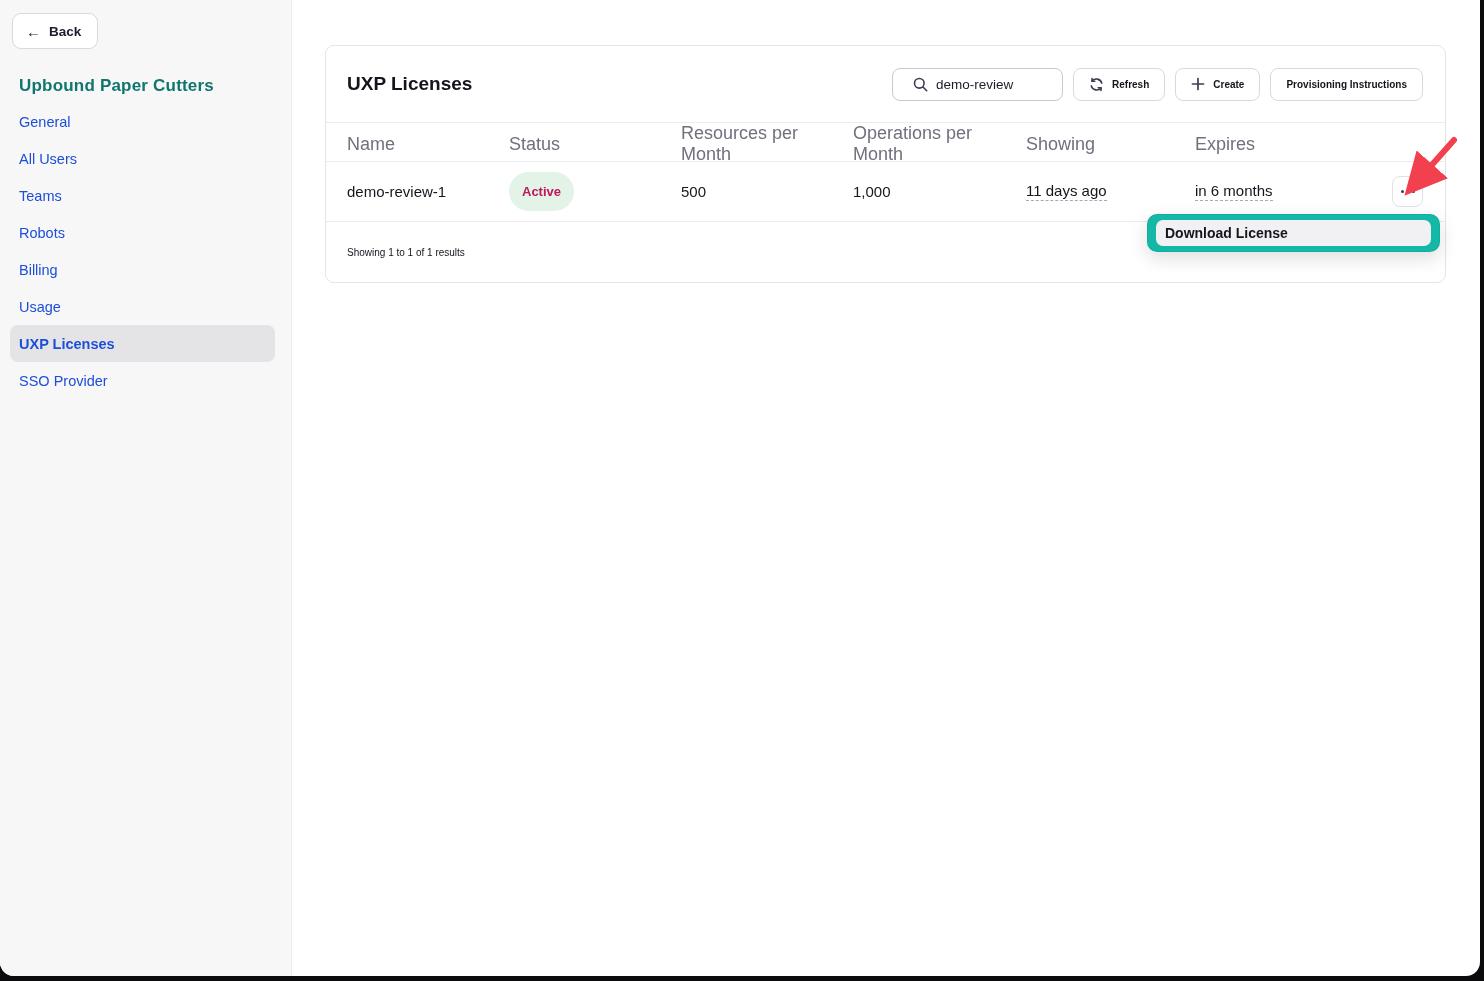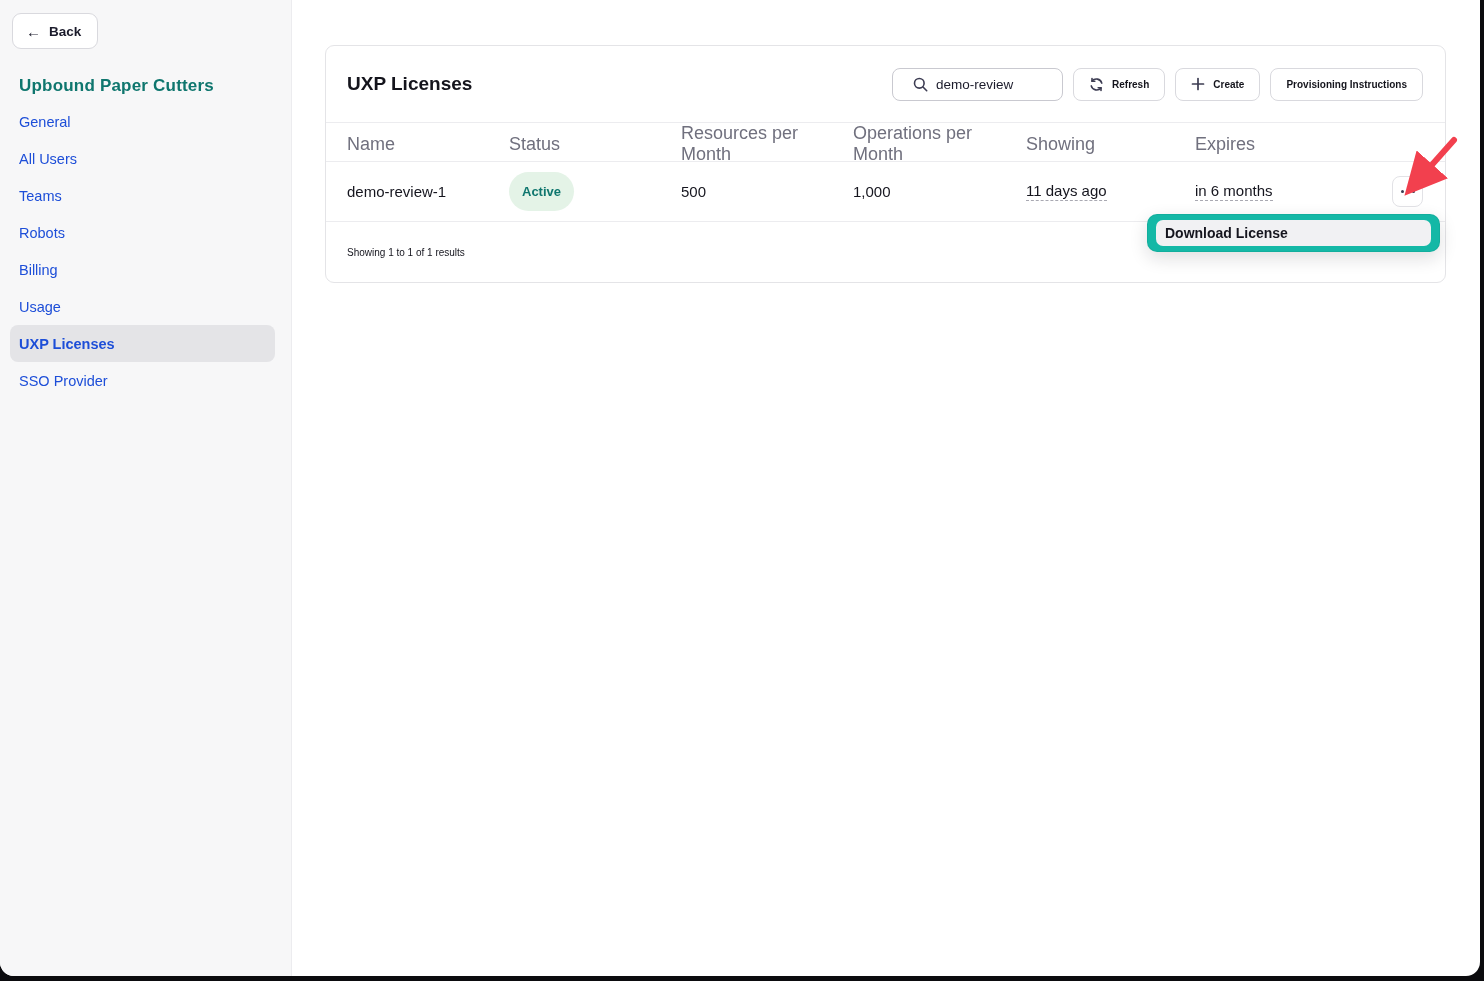--- a/index.html
+++ b/index.html
@@ -93,21 +93,21 @@
     font-size:18px; color:#70707e;
     border-bottom:1px solid #ececef;
   }
   .trow {
     height:60px;
     font-size:15px; color:#15151e;
     border-bottom:1px solid #ececef;
   }
   .badge {
     display:inline-block;
-    background:#e4f3e7; color:#0f766e;
+    background:#e4f3e7; color:#be185d;
     font-size:13px; font-weight:bold;
     padding:12px 13px; border-radius:999px;
   }
   .dashed-underline {
     display:inline-block;
     border-bottom:1.5px dashed #a9a9b2;
     padding-bottom:1px;
     cursor:default;
   }
   .actions-cell { justify-self:end; padding-right:22px; }

